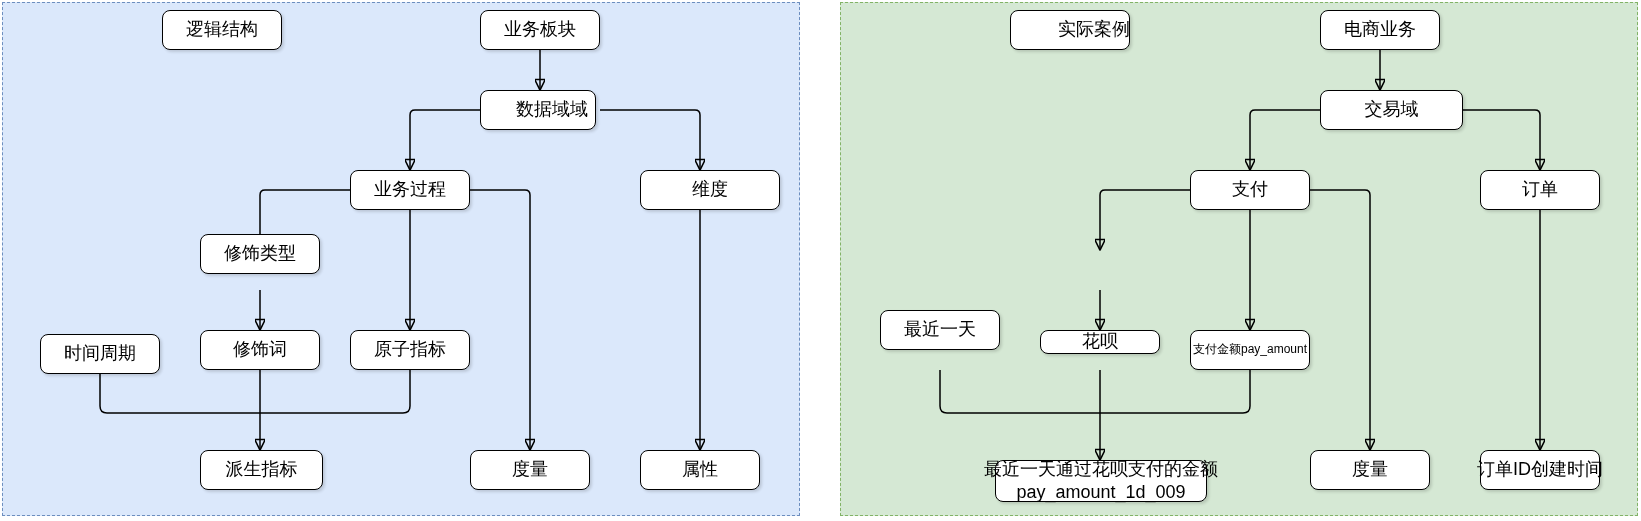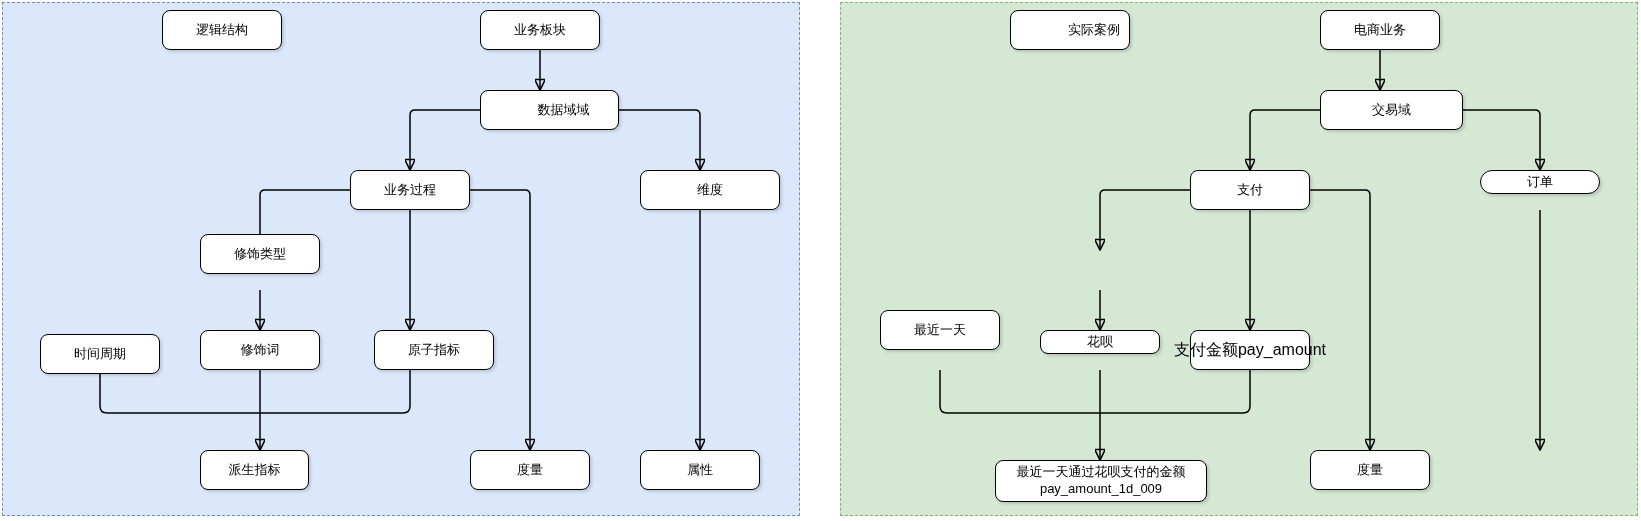--- a/index.html
+++ b/index.html
@@ -21,25 +21,25 @@
     box-sizing:border-box;
     background:#ffffff;
     border:1.5px solid #000000;
     border-radius:8px;
     box-shadow:2px 2px 3px rgba(0,0,0,0.14);
     display:flex;
     flex-direction:column;
     align-items:center;
     justify-content:center;
     text-align:center;
-    font-size:13px;
+    font-size:18px;
     line-height:1.3;
   }
   .node span{white-space:nowrap;}
-  .node.tight{font-size:16px;}
+  .node.tight{font-size:12px;}
   #edges{
     position:absolute;
     left:0;top:0;
     pointer-events:none;
   }
   #edges path{
     fill:none;
     stroke:#000000;
     stroke-width:1.5;
     stroke-linejoin:round;
@@ -84,42 +84,42 @@
     <path d="M1250,370 V406 Q1250,413 1243,413 H1100"></path>
     <path d="M1100,370 V459" marker-end="url(#arrow)"></path>
   </svg>
 
   <div class="node" style="left:162px;top:10px;width:120px;height:40px;">
     <span>逻辑结构</span>
   </div>
   <div class="node" style="left:480px;top:10px;width:120px;height:40px;">
     <span>业务板块</span>
   </div>
-  <div class="node" style="left:480px;top:90px;width:139px;height:40px;padding-left:28px;">
+  <div class="node" style="left:480px;top:90px;width:116px;height:40px;padding-left:28px;">
     <span>数据域域</span>
   </div>
   <div class="node" style="left:350px;top:170px;width:120px;height:40px;">
     <span>业务过程</span>
   </div>
   <div class="node" style="left:640px;top:170px;width:140px;height:40px;">
     <span>维度</span>
   </div>
   <div class="node" style="left:200px;top:234px;width:120px;height:40px;">
     <span>修饰类型</span>
   </div>
   <div class="node" style="left:40px;top:334px;width:120px;height:40px;">
     <span>时间周期</span>
   </div>
   <div class="node" style="left:200px;top:330px;width:120px;height:40px;">
     <span>修饰词</span>
   </div>
-  <div class="node" style="left:350px;top:330px;width:120px;height:40px;margin-left:24px;">
+  <div class="node" style="left:350px;top:330px;width:120px;height:40px;">
     <span>原子指标</span>
   </div>
-  <div class="node" style="left:200px;top:450px;width:109px;height:40px;">
+  <div class="node" style="left:200px;top:450px;width:123px;height:40px;">
     <span>派生指标</span>
   </div>
   <div class="node" style="left:470px;top:450px;width:120px;height:40px;">
     <span>度量</span>
   </div>
   <div class="node" style="left:640px;top:450px;width:120px;height:40px;justify-content:center;">
     <span>属性</span>
   </div>
 
   <div class="node" style="left:1010px;top:10px;width:120px;height:40px;padding-left:48px;">
@@ -127,33 +127,36 @@
   </div>
   <div class="node" style="left:1320px;top:10px;width:120px;height:40px;text-align:right;">
     <span>电商业务</span>
   </div>
   <div class="node" style="left:1320px;top:90px;width:143px;height:40px;">
     <span>交易域</span>
   </div>
   <div class="node" style="left:1190px;top:170px;width:120px;height:40px;">
     <span>支付</span>
   </div>
-  <div class="node" style="left:1480px;top:170px;width:120px;height:24px;border-radius:17px;">
+  <div class="node" style="left:1480px;top:170px;width:120px;height:40px;">
     <span>订单</span>
   </div>
   <div class="node" style="left:880px;top:310px;width:120px;height:40px;">
     <span>最近一天</span>
   </div>
   <div class="node" style="left:1040px;top:330px;width:120px;height:24px;">
     <span>花呗</span>
   </div>
   <div class="node tight" style="left:1190px;top:330px;width:120px;height:40px;">
     <span>支付金额pay_amount</span>
   </div>
   <div class="node" style="left:995px;top:460px;width:212px;height:42px;">
     <span>最近一天通过花呗支付的金额</span>
     <span>pay_amount_1d_009</span>
   </div>
   <div class="node" style="left:1310px;top:450px;width:120px;height:40px;">
     <span>度量</span>
   </div>
+  <div class="node" style="left:1480px;top:450px;width:120px;height:40px;">
+    <span>订单ID创建时间</span>
+  </div>
 
 </div>
 
 </body></html>

